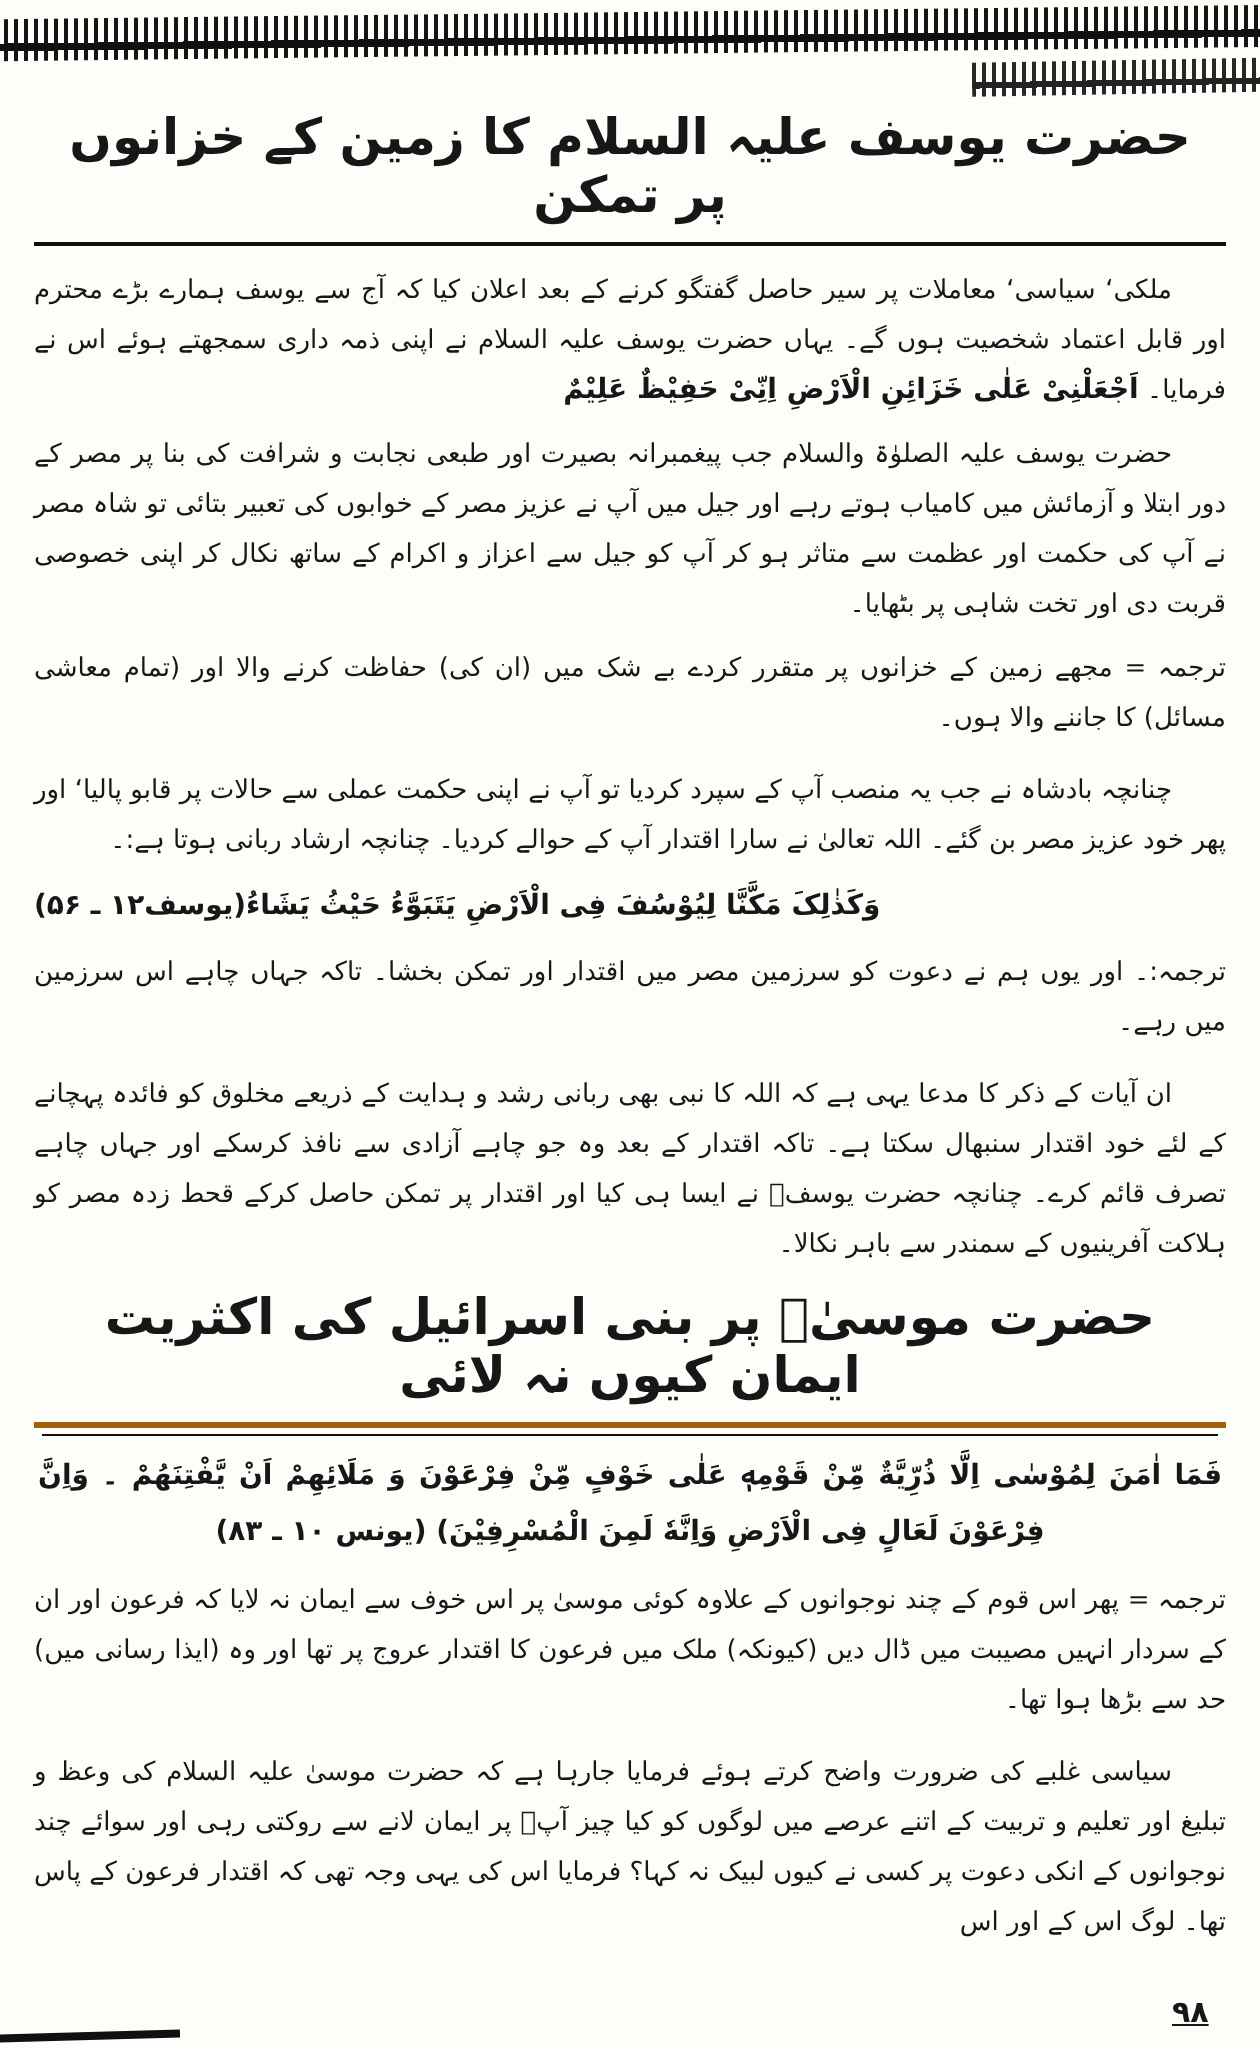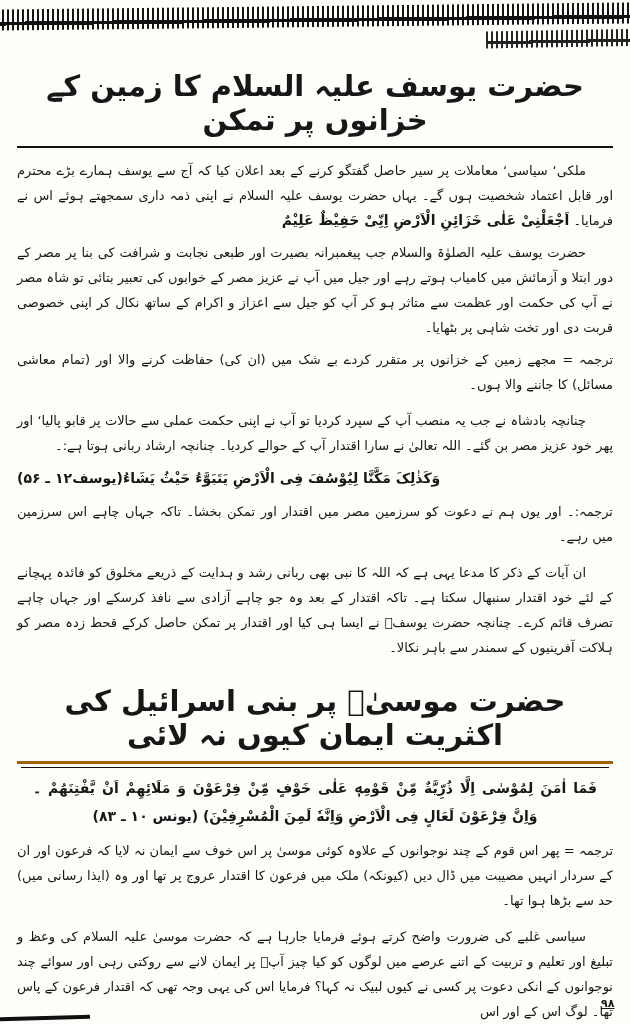--- a/index.html
+++ b/index.html
@@ -21,25 +21,24 @@
       repeating-linear-gradient(90deg, #151515 0 2px, rgba(0,0,0,0) 2px 5px);
   }
   .band-main{ top:6px; left:-8px; width:652px; height:21px; transform:rotate(-0.65deg); }
   .band-right{ top:30px; left:486px; width:160px; height:17px; transform:rotate(-1deg); opacity:.92; }
 
   .content{ position:absolute; top:48px; right:17px; left:17px; }
 
   .heading{ text-align:center; margin:4px 0 10px; }
   .heading .ht{
     display:inline-block;
-    font-size:29px; font-weight:bold;
+    font-size:25px; font-weight:bold;
     padding:2px 10px 9px;
     border-bottom:2px solid #101010;
     letter-spacing:0px;
-    margin-top:15px;
   }
   .heading.h2 .ht{
     border-bottom:3px solid #a16207;
     position:relative;
   }
   .heading.h2 .ht::after{
     content:""; position:absolute; left:4px; right:4px; bottom:-7px;
     height:1px; background:#101010;
   }
 
@@ -49,27 +48,27 @@
   p.trans{ margin-bottom:11px; }
 
   .arabic-inline{ font-weight:bold; font-size:14px; }
 
   .verse-line{
     text-align:left; font-weight:bold; font-size:14px;
     line-height:27px; margin:1px 0 7px;
   }
   .verse-block{
     font-weight:bold; font-size:14px; line-height:28px;
-    text-align:justify; text-align-last:center; margin:2px 16px 8px;
+    text-align:justify; text-align-last:center; margin:2px 2px 8px;
   }
   .verse-ref{ font-weight:bold; }
 
   .pagenum{
-    position:absolute; top:997px; left:601px;
-    font-size:11px; font-weight:bold;text-decoration:underline;
+    position:absolute; top:997px; left:586px;
+    font-size:15px; font-weight:bold;text-decoration:underline;
   }
   .bottom-rule{
     position:absolute; top:1016px; left:-2px;
     width:92px; height:4px; background:#101010;
     transform:rotate(-1.6deg);
   }
 </style>
 </head>
 <body>
 

